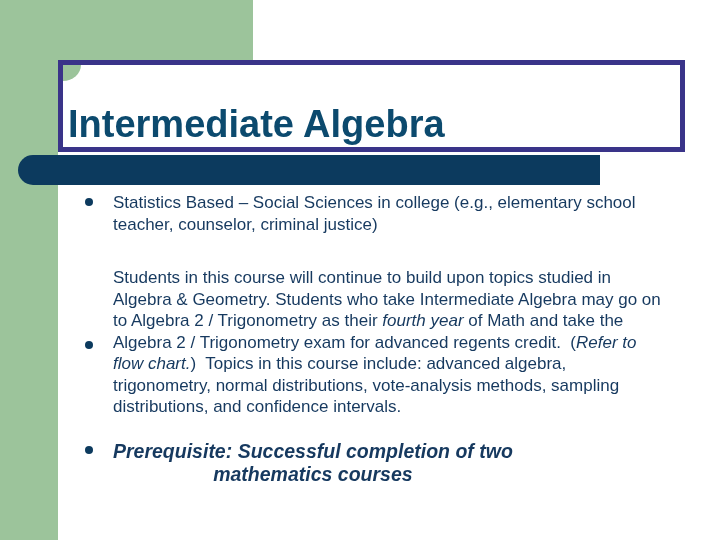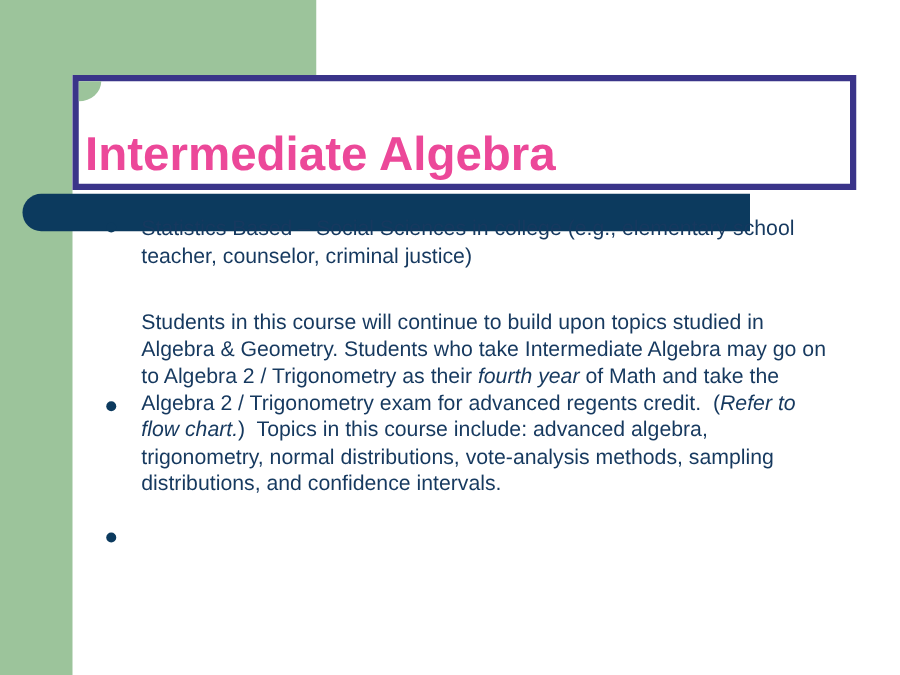--- a/index.html
+++ b/index.html
@@ -39,36 +39,36 @@
     width: 18px; height: 16px;
     background: #9CC49B;
     border-bottom-right-radius: 100% 100%;
   }
   .slide-title {
     position: absolute;
     left: 5px; bottom: 2px;
     font-size: 38px;
     font-weight: 700;
     line-height: 42px;
-    color: #ec4899;
+    color: #0c4a6e;
     white-space: nowrap;
     letter-spacing: 0px;
   }
   .capsule-bar {
     position: absolute;
     left: 18px; top: 155px;
     width: 582px; height: 30px;
     background: #0C3A5E;
     border-radius: 15px 0 0 15px;
   }
 
   
   .content {
     position: absolute;
-    left: 85px; top: 172px;
+    left: 85px; top: 192px;
     width: 600px;
   }
   .bullet-row {
     display: flex;
     align-items: flex-start;
   }
   .bullet-row + .bullet-row.gap-large { margin-top: 32px; align-items: center; }
   .bullet-row + .bullet-row.gap-med   { margin-top: 22px; }
   .bullet-dot {
     flex: 0 0 auto;
@@ -115,14 +115,18 @@
     <div class="bullet-row">
       <span class="bullet-dot"></span>
       <div class="bullet-text"><span>Statistics Based – Social Sciences in college (e.g., elementary school teacher, counselor, criminal justice)</span></div>
     </div>
     <div class="bullet-row gap-large">
       <span class="bullet-dot"></span>
       <div class="bullet-text"><span>Students in this course will continue to build upon topics studied in Algebra &amp; Geometry. Students who take Intermediate Algebra may go on to Algebra 2 / Trigonometry as their </span><span class="it">fourth year</span><span> of Math and take the Algebra 2 / Trigonometry exam for advanced regents credit.  (</span><span class="it">Refer to flow chart.</span><span>)  Topics in this course include: advanced algebra, trigonometry, normal distributions, vote-analysis methods, sampling distributions, and confidence intervals.</span></div>
     </div>
     <div class="bullet-row gap-med">
       <span class="bullet-dot"></span>
+      <div class="bullet-text emph">
+        <span class="line">Prerequisite: Successful completion of two</span>
+        <span class="line centered">mathematics courses</span>
+      </div>
     </div>
   </div>
 
 </body></html>

